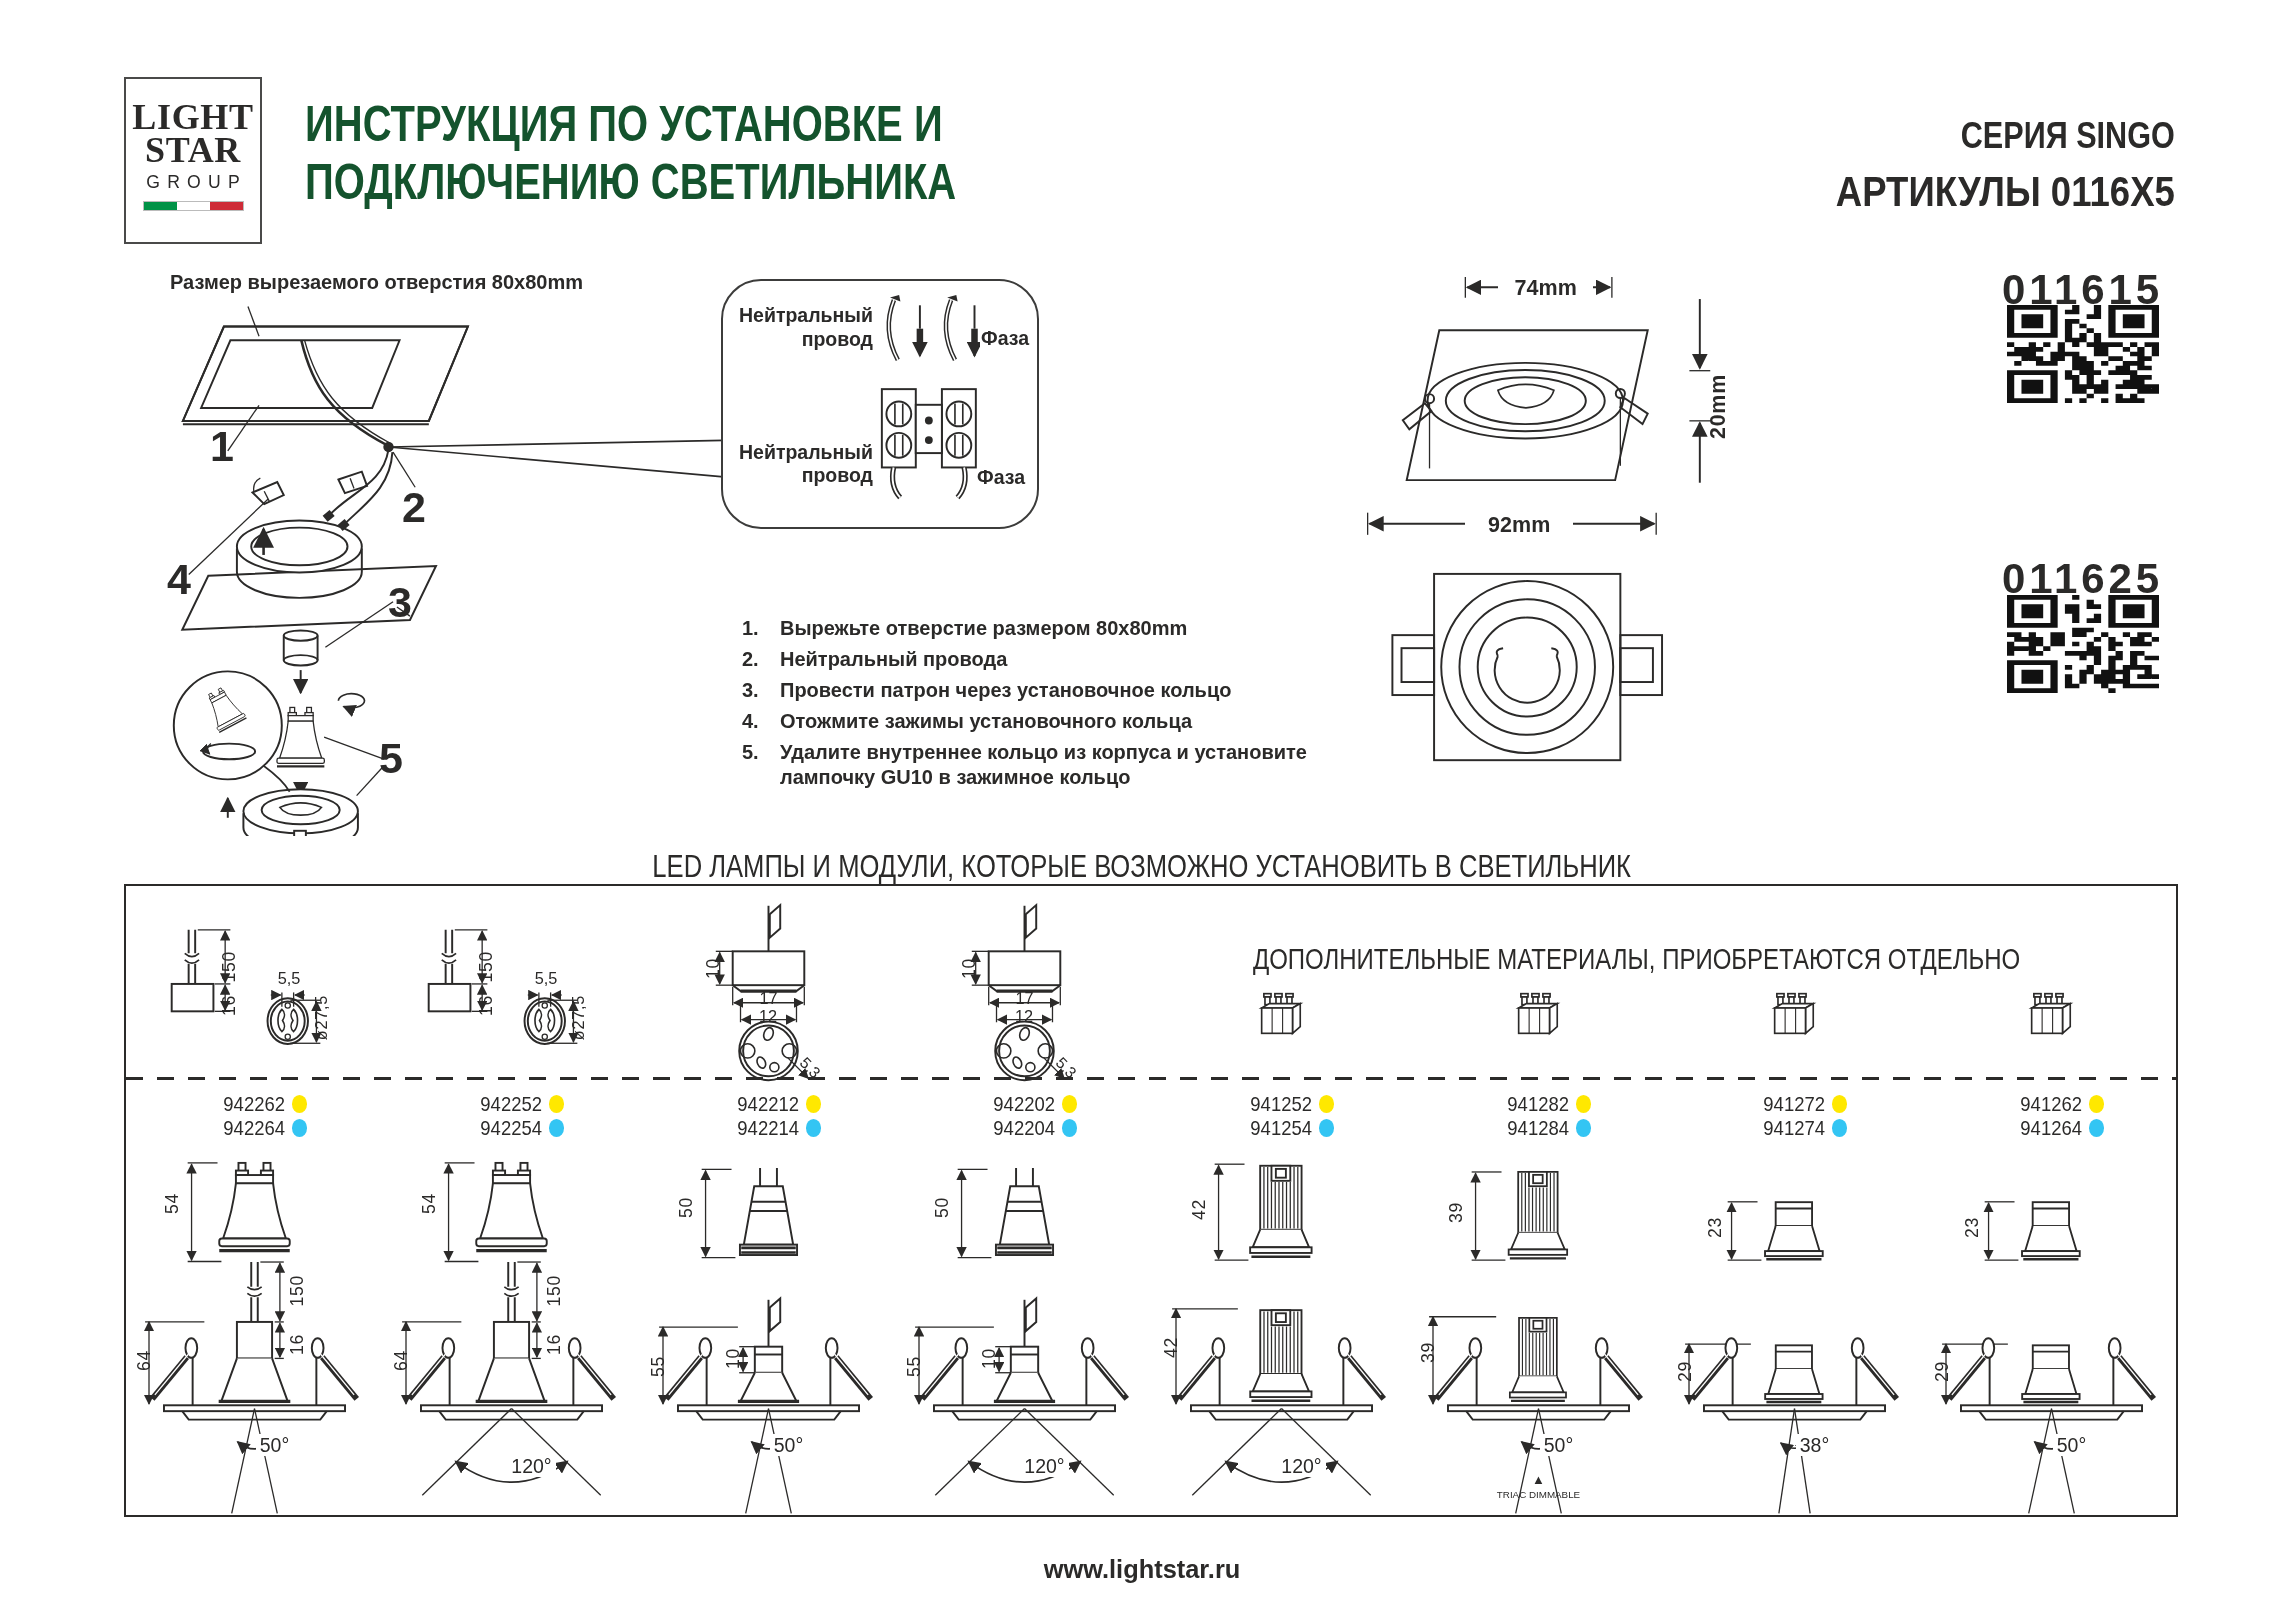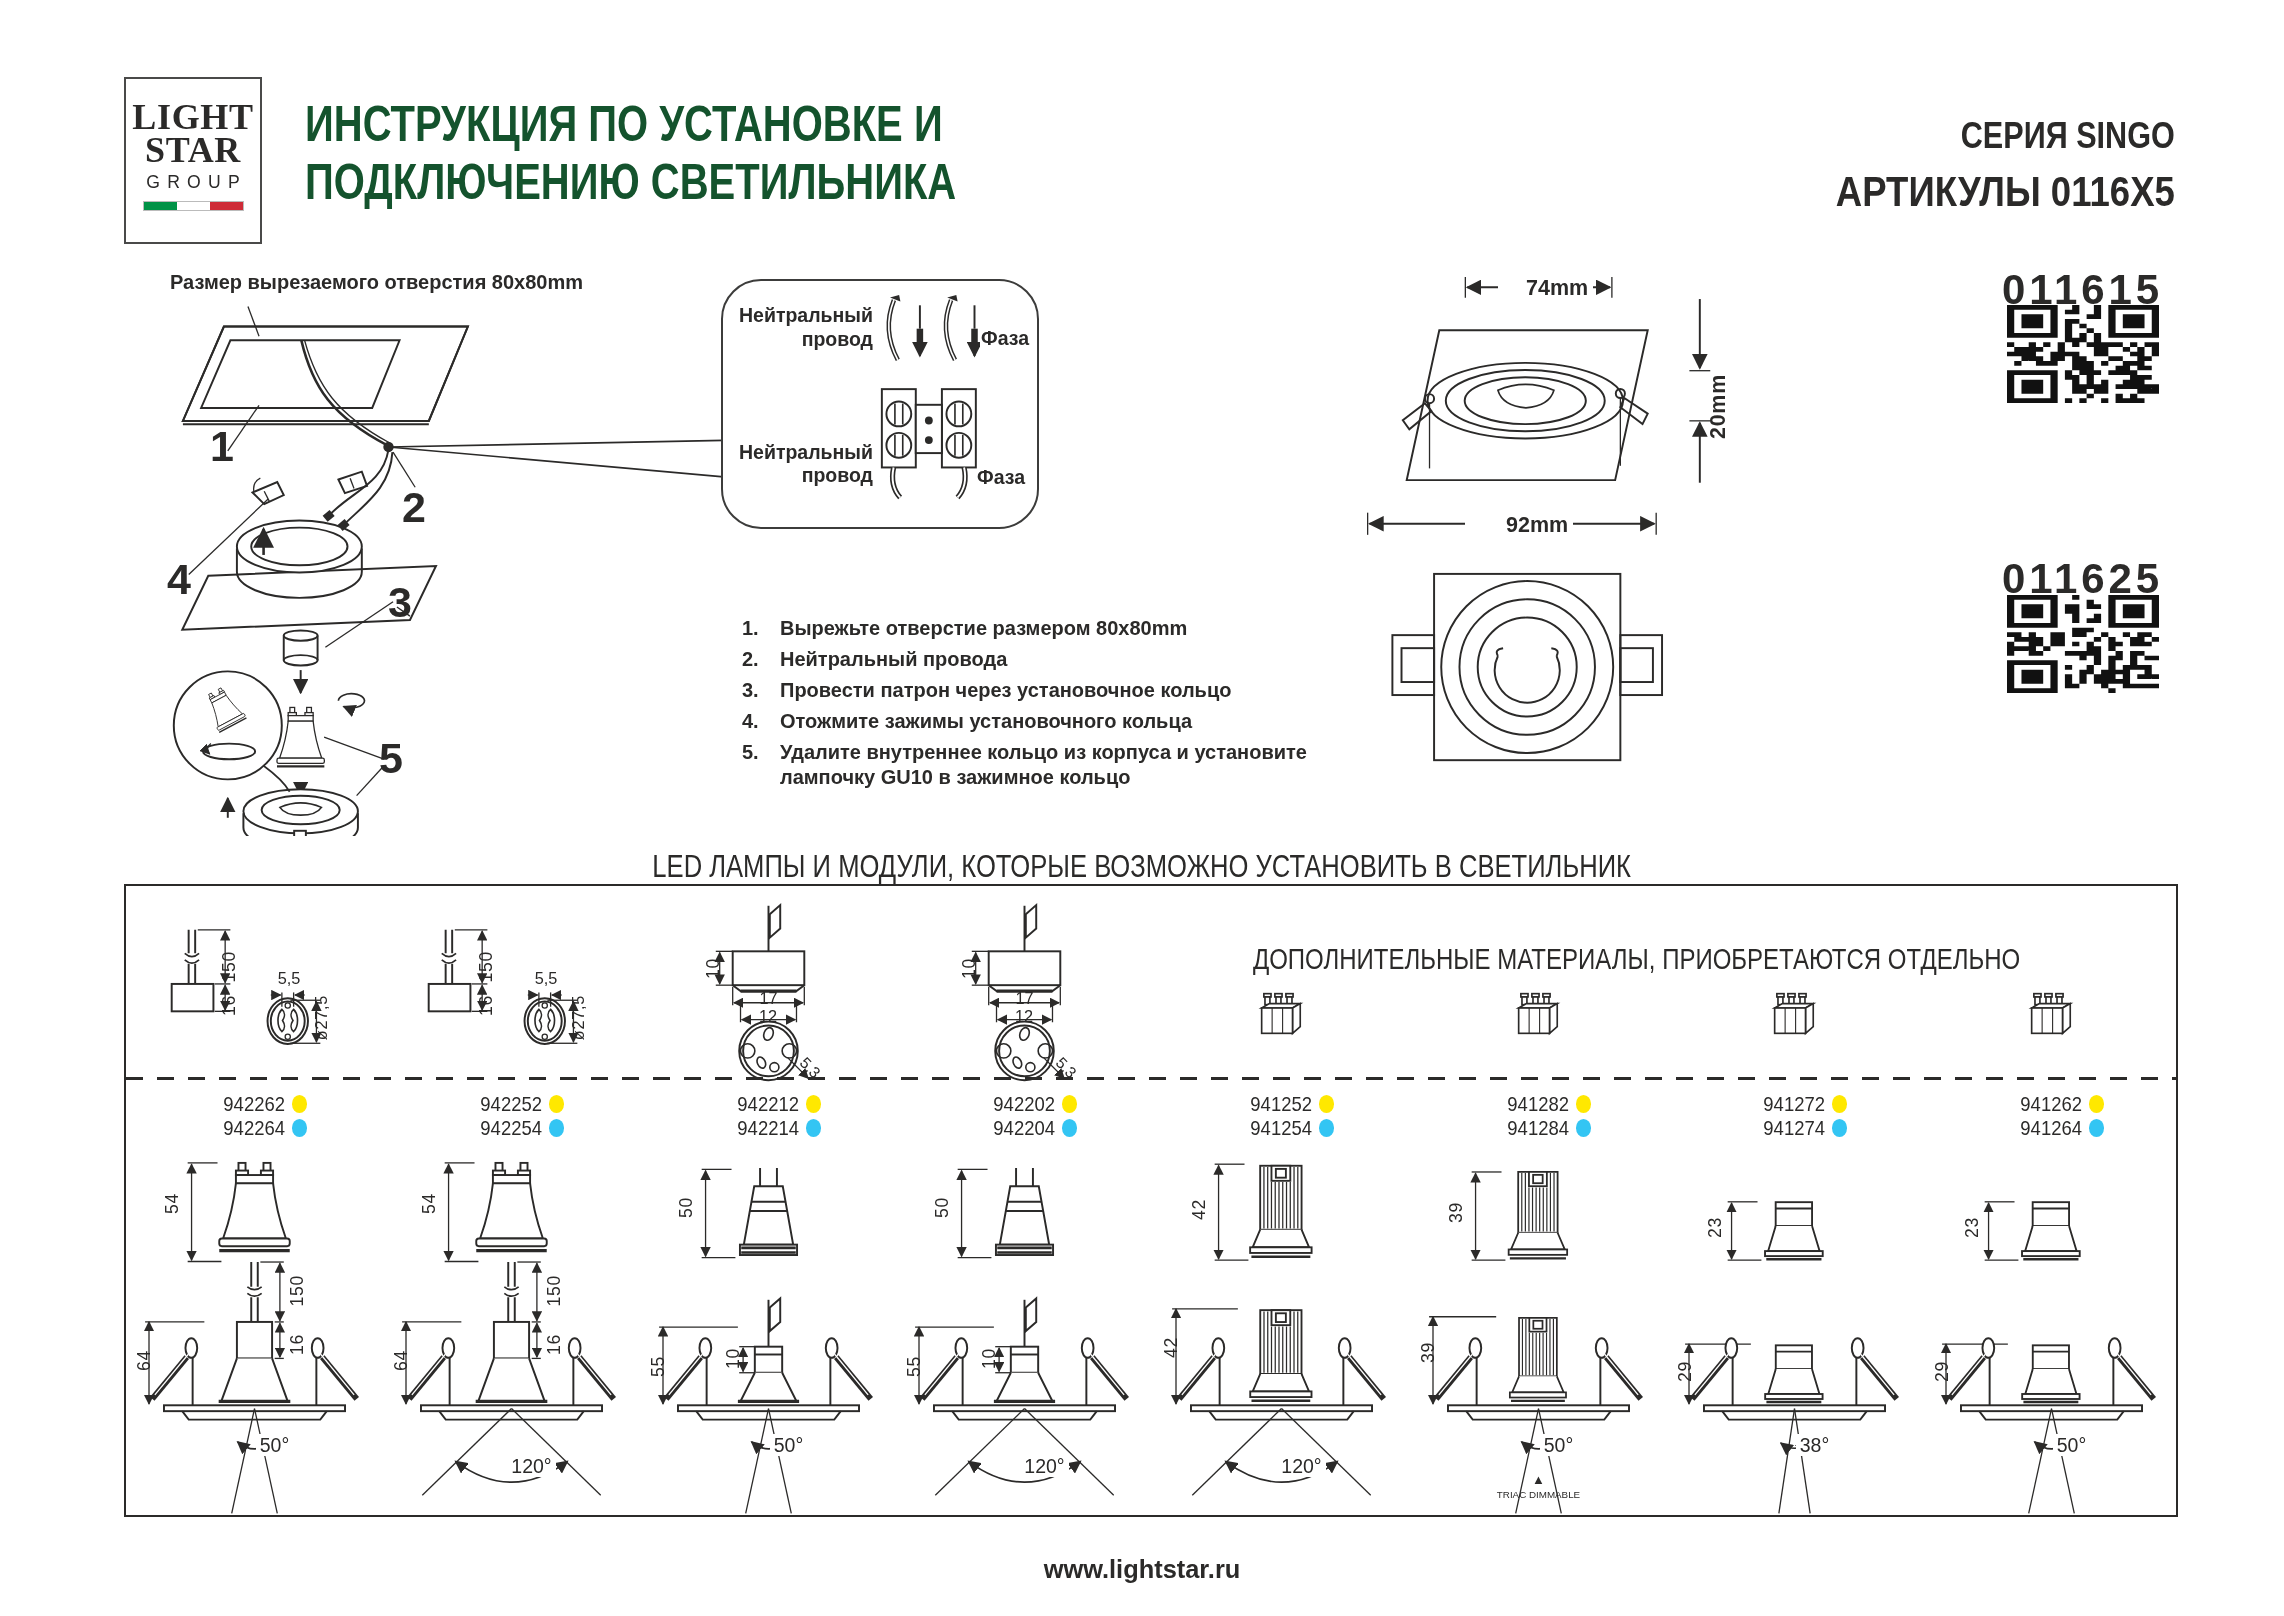--- a/index.html
+++ b/index.html
@@ -27,21 +27,21 @@
   
   .callout{font-size:43px;font-weight:700;}
   
   .bubble{left:721px;top:279px;width:314px;height:246px;border:2.6px solid #3c3c3b;border-radius:40px;background:#fff;}
   .blabel{position:absolute;font-size:19.5px;font-weight:700;line-height:23.4px;}
   
   .winote{left:742px;top:544px;font-size:20px;font-weight:700;line-height:31px;}
   .steps{left:742px;top:616px;width:651px;font-size:20px;font-weight:700;}
   .step{display:flex;margin-bottom:5.9px;line-height:25px;}
   .step .n{width:38px;flex:none;}
-  .dimlabel{font-size:21.5px;font-weight:700;background:#fff;padding:0 5.2px;text-align:right;}
+  .dimlabel{font-size:21.5px;font-weight:700;background:#fff;padding:0 5.2px;text-align:center;}
   
   .artcode{font-size:42px;font-weight:700;letter-spacing:3.9px;text-align:center;width:195px;}
   
   .ledtitle{left:0;right:0;top:848px;text-align:center;font-size:32px;font-weight:500;}
   .bigbox{left:124px;top:884px;width:2050px;height:629px;border:2px solid #2b2a29;}
   .extras{position:absolute;left:970px;width:1081px;top:56px;text-align:center;font-size:30px;font-weight:500;}
   .dashline{position:absolute;left:0;right:0;top:191px;height:3.3px;background:repeating-linear-gradient(90deg,#2b2a29 0 17px,transparent 17px 31px);}
   .col{position:absolute;top:0;width:257px;height:629px;}
   .codes{position:absolute;left:0;right:0;top:206px;}
   .code-row{display:flex;justify-content:center;align-items:center;gap:7px;height:24px;}

